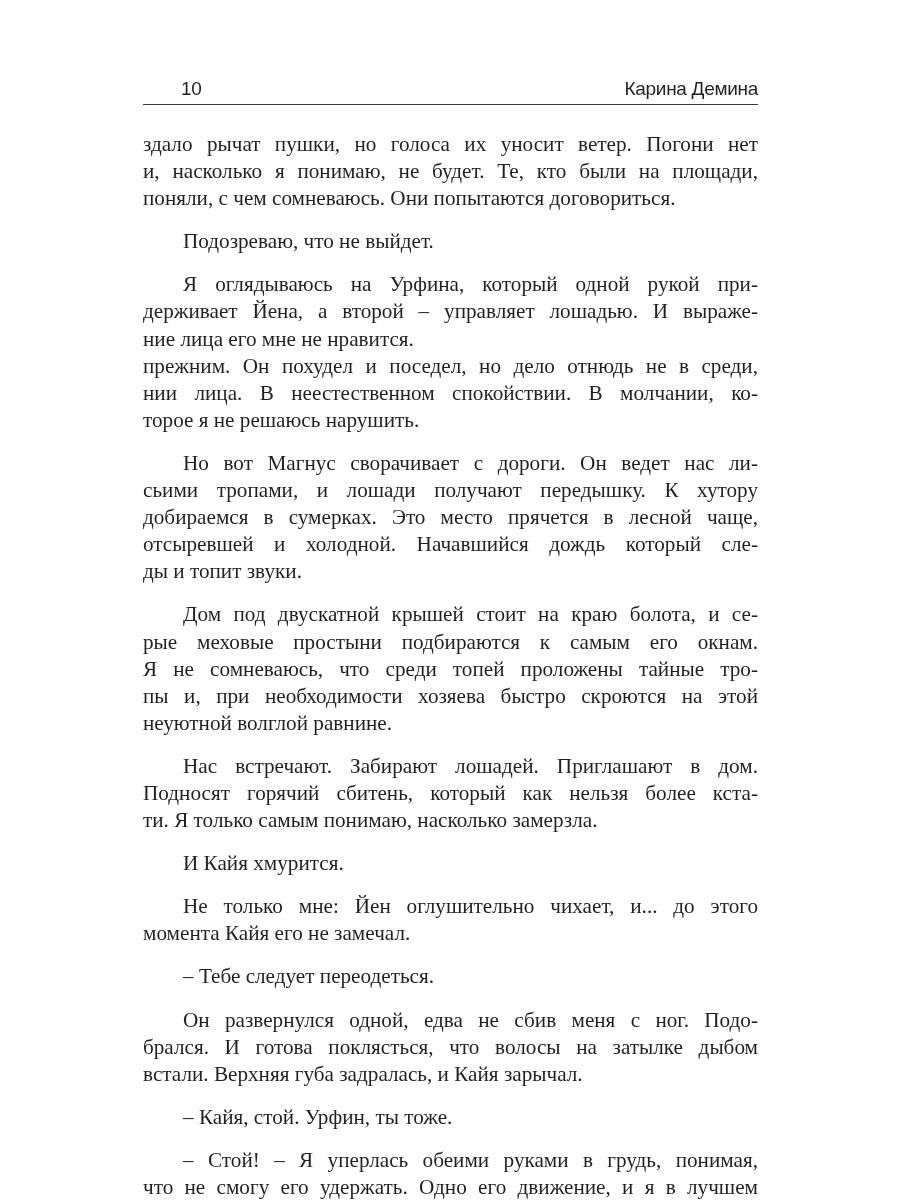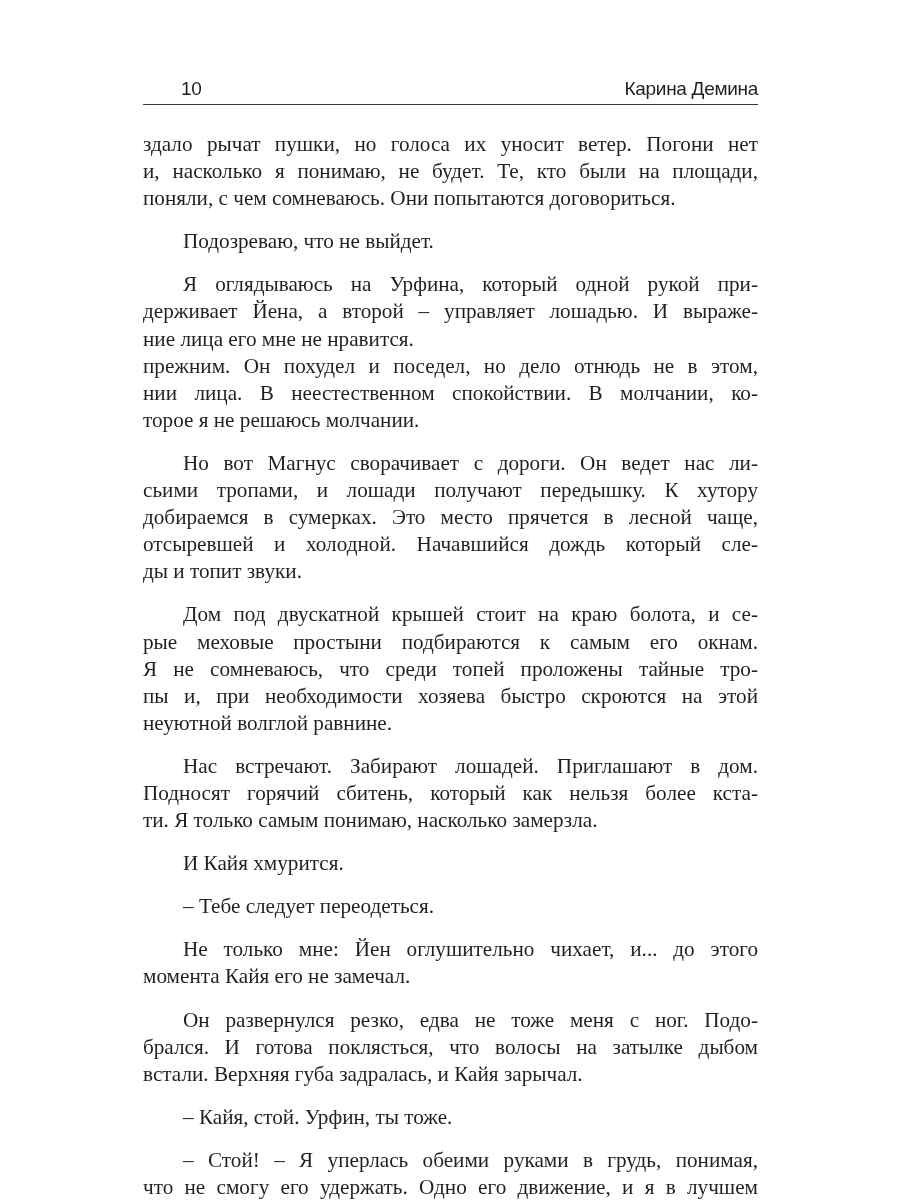--- a/index.html
+++ b/index.html
@@ -74,23 +74,23 @@
       </div>
       <div class="paragraph">
         <span class="line indent last">Подозреваю, что не выйдет.</span>
       </div>
       <div class="paragraph">
         <span class="line indent">Я оглядываюсь на Урфина, который одной рукой при-</span>
         <span class="line">держивает Йена, а второй – управляет лошадью. И выраже-</span>
         <span class="line last">ние лица его мне не нравится.</span>
       </div>
       <div class="paragraph">
-        <span class="line">прежним. Он похудел и поседел, но дело отнюдь не в этом,</span>
+        <span class="line">прежним. Он похудел и поседел, но дело отнюдь не в среди,</span>
         <span class="line">нии лица. В неестественном спокойствии. В молчании, ко-</span>
-        <span class="line last">торое я не решаюсь молчании.</span>
+        <span class="line last">торое я не решаюсь нарушить.</span>
       </div>
       <div class="paragraph">
         <span class="line indent">Но вот Магнус сворачивает с дороги. Он ведет нас ли-</span>
         <span class="line">сьими тропами, и лошади получают передышку. К хутору</span>
         <span class="line">добираемся в сумерках. Это место прячется в лесной чаще,</span>
         <span class="line">отсыревшей и холодной. Начавшийся дождь который сле-</span>
         <span class="line last">ды и топит звуки.</span>
       </div>
       <div class="paragraph">
         <span class="line indent">Дом под двускатной крышей стоит на краю болота, и се-</span>
@@ -101,28 +101,28 @@
       </div>
       <div class="paragraph">
         <span class="line indent">Нас встречают. Забирают лошадей. Приглашают в дом.</span>
         <span class="line">Подносят горячий сбитень, который как нельзя более кста-</span>
         <span class="line last">ти. Я только самым понимаю, насколько замерзла.</span>
       </div>
       <div class="paragraph">
         <span class="line indent last">И Кайя хмурится.</span>
       </div>
       <div class="paragraph">
-        <span class="line indent last">– Тебе следует переодеться.</span>
-      </div>
-      <div class="paragraph">
         <span class="line indent">Не только мне: Йен оглушительно чихает, и... до этого</span>
         <span class="line last">момента Кайя его не замечал.</span>
       </div>
       <div class="paragraph">
-        <span class="line indent">Он развернулся резко, едва не тоже меня с ног. Подо-</span>
+        <span class="line indent last">– Тебе следует переодеться.</span>
+      </div>
+      <div class="paragraph">
+        <span class="line indent">Он развернулся одной, едва не сбив меня с ног. Подо-</span>
         <span class="line">брался. И готова поклясться, что волосы на затылке дыбом</span>
         <span class="line last">встали. Верхняя губа задралась, и Кайя зарычал.</span>
       </div>
       <div class="paragraph">
         <span class="line indent last">– Кайя, стой. Урфин, ты тоже.</span>
       </div>
       <div class="paragraph">
         <span class="line indent">– Стой! – Я уперлась обеими руками в грудь, понимая,</span>
         <span class="line">что не смогу его удержать. Одно его движение, и я в лучшем</span>
         <span class="line last">случае полечу к стенке.</span>

